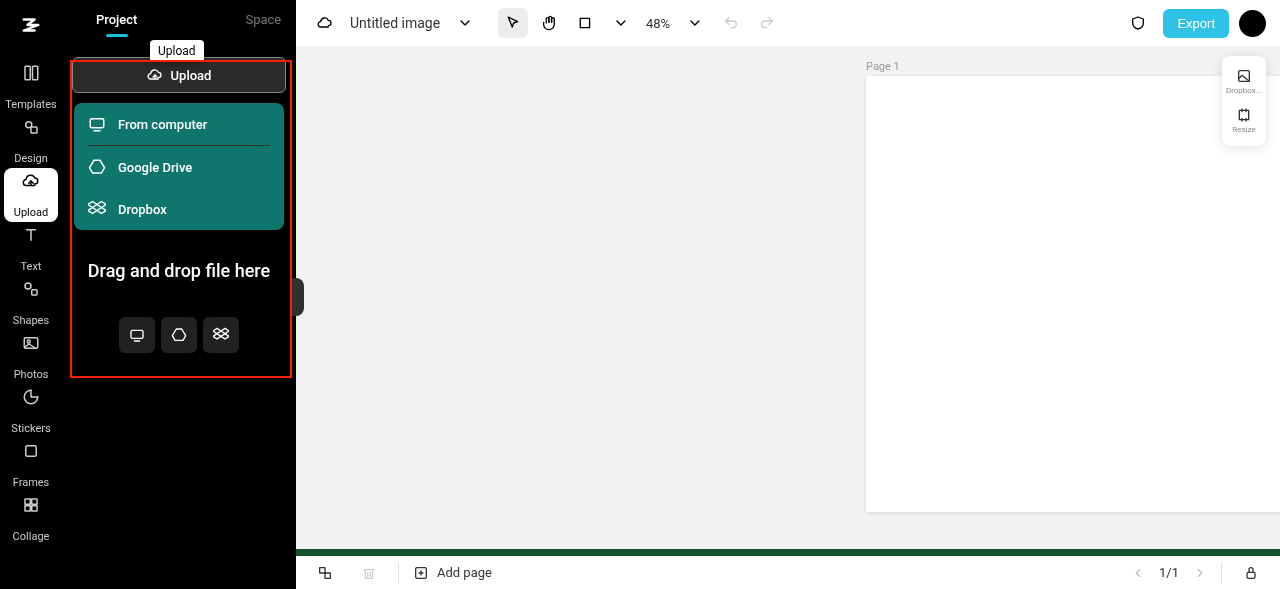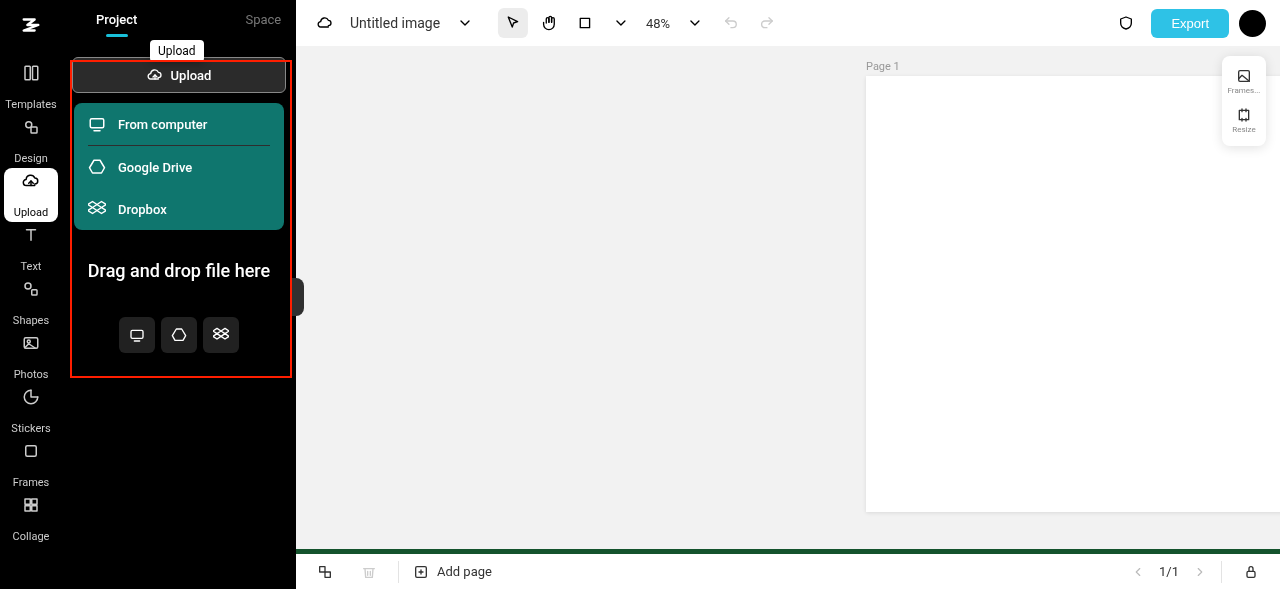--- a/index.html
+++ b/index.html
@@ -239,21 +239,21 @@
       margin-left: auto;
       display: flex;
       align-items: center;
       gap: 10px;
     }
     .export-btn {
       background: #2ec2e6;
       color: #fff;
       border: none;
       border-radius: 6px;
-      padding: 7px 20px;
+      padding: 7px 14px;
       font-size: 13px;
       font-weight: 500;
       cursor: pointer;
     }
     .avatar {
       width: 27px;
       height: 27px;
       border-radius: 50%;
       background: #000;
     }
@@ -306,21 +306,21 @@
       color: #888;
       margin-top: 2px;
       white-space: nowrap;
       overflow: hidden;
       max-width: 40px;
     }
 
     .bottombar {
       height: 40px;
       background: #fff;
-      border-top: 5px solid #14532d;
+      border-top: 7px solid #14532d;
       display: flex;
       align-items: center;
       padding: 0 14px;
       gap: 14px;
       font-size: 13px;
       color: #333;
     }
     .bottom-divider {
       width: 1px;
       height: 22px;
@@ -575,21 +575,21 @@
     <span class="page-label">Page 1</span>
     <div class="canvas"></div>
   </div>
 
   <div class="right-tools">
     <div class="right-tool">
       <svg viewBox="0 0 24 24">
           <rect x="4" y="4" width="16" height="16" rx="2"></rect>
           <path d="M4 16l5-5 11 9"></path>
         </svg>
-      <span class="right-tool-label">Frames...</span>
+      <span class="right-tool-label">Dropbox...</span>
     </div>
     <div class="right-tool">
       <svg viewBox="0 0 24 24">
           <rect x="5" y="5" width="14" height="14"></rect>
           <path d="M9 3v4M15 3v4M9 21v-4M15 21v-4"></path>
         </svg>
       <span class="right-tool-label">Resize</span>
     </div>
   </div>
 

